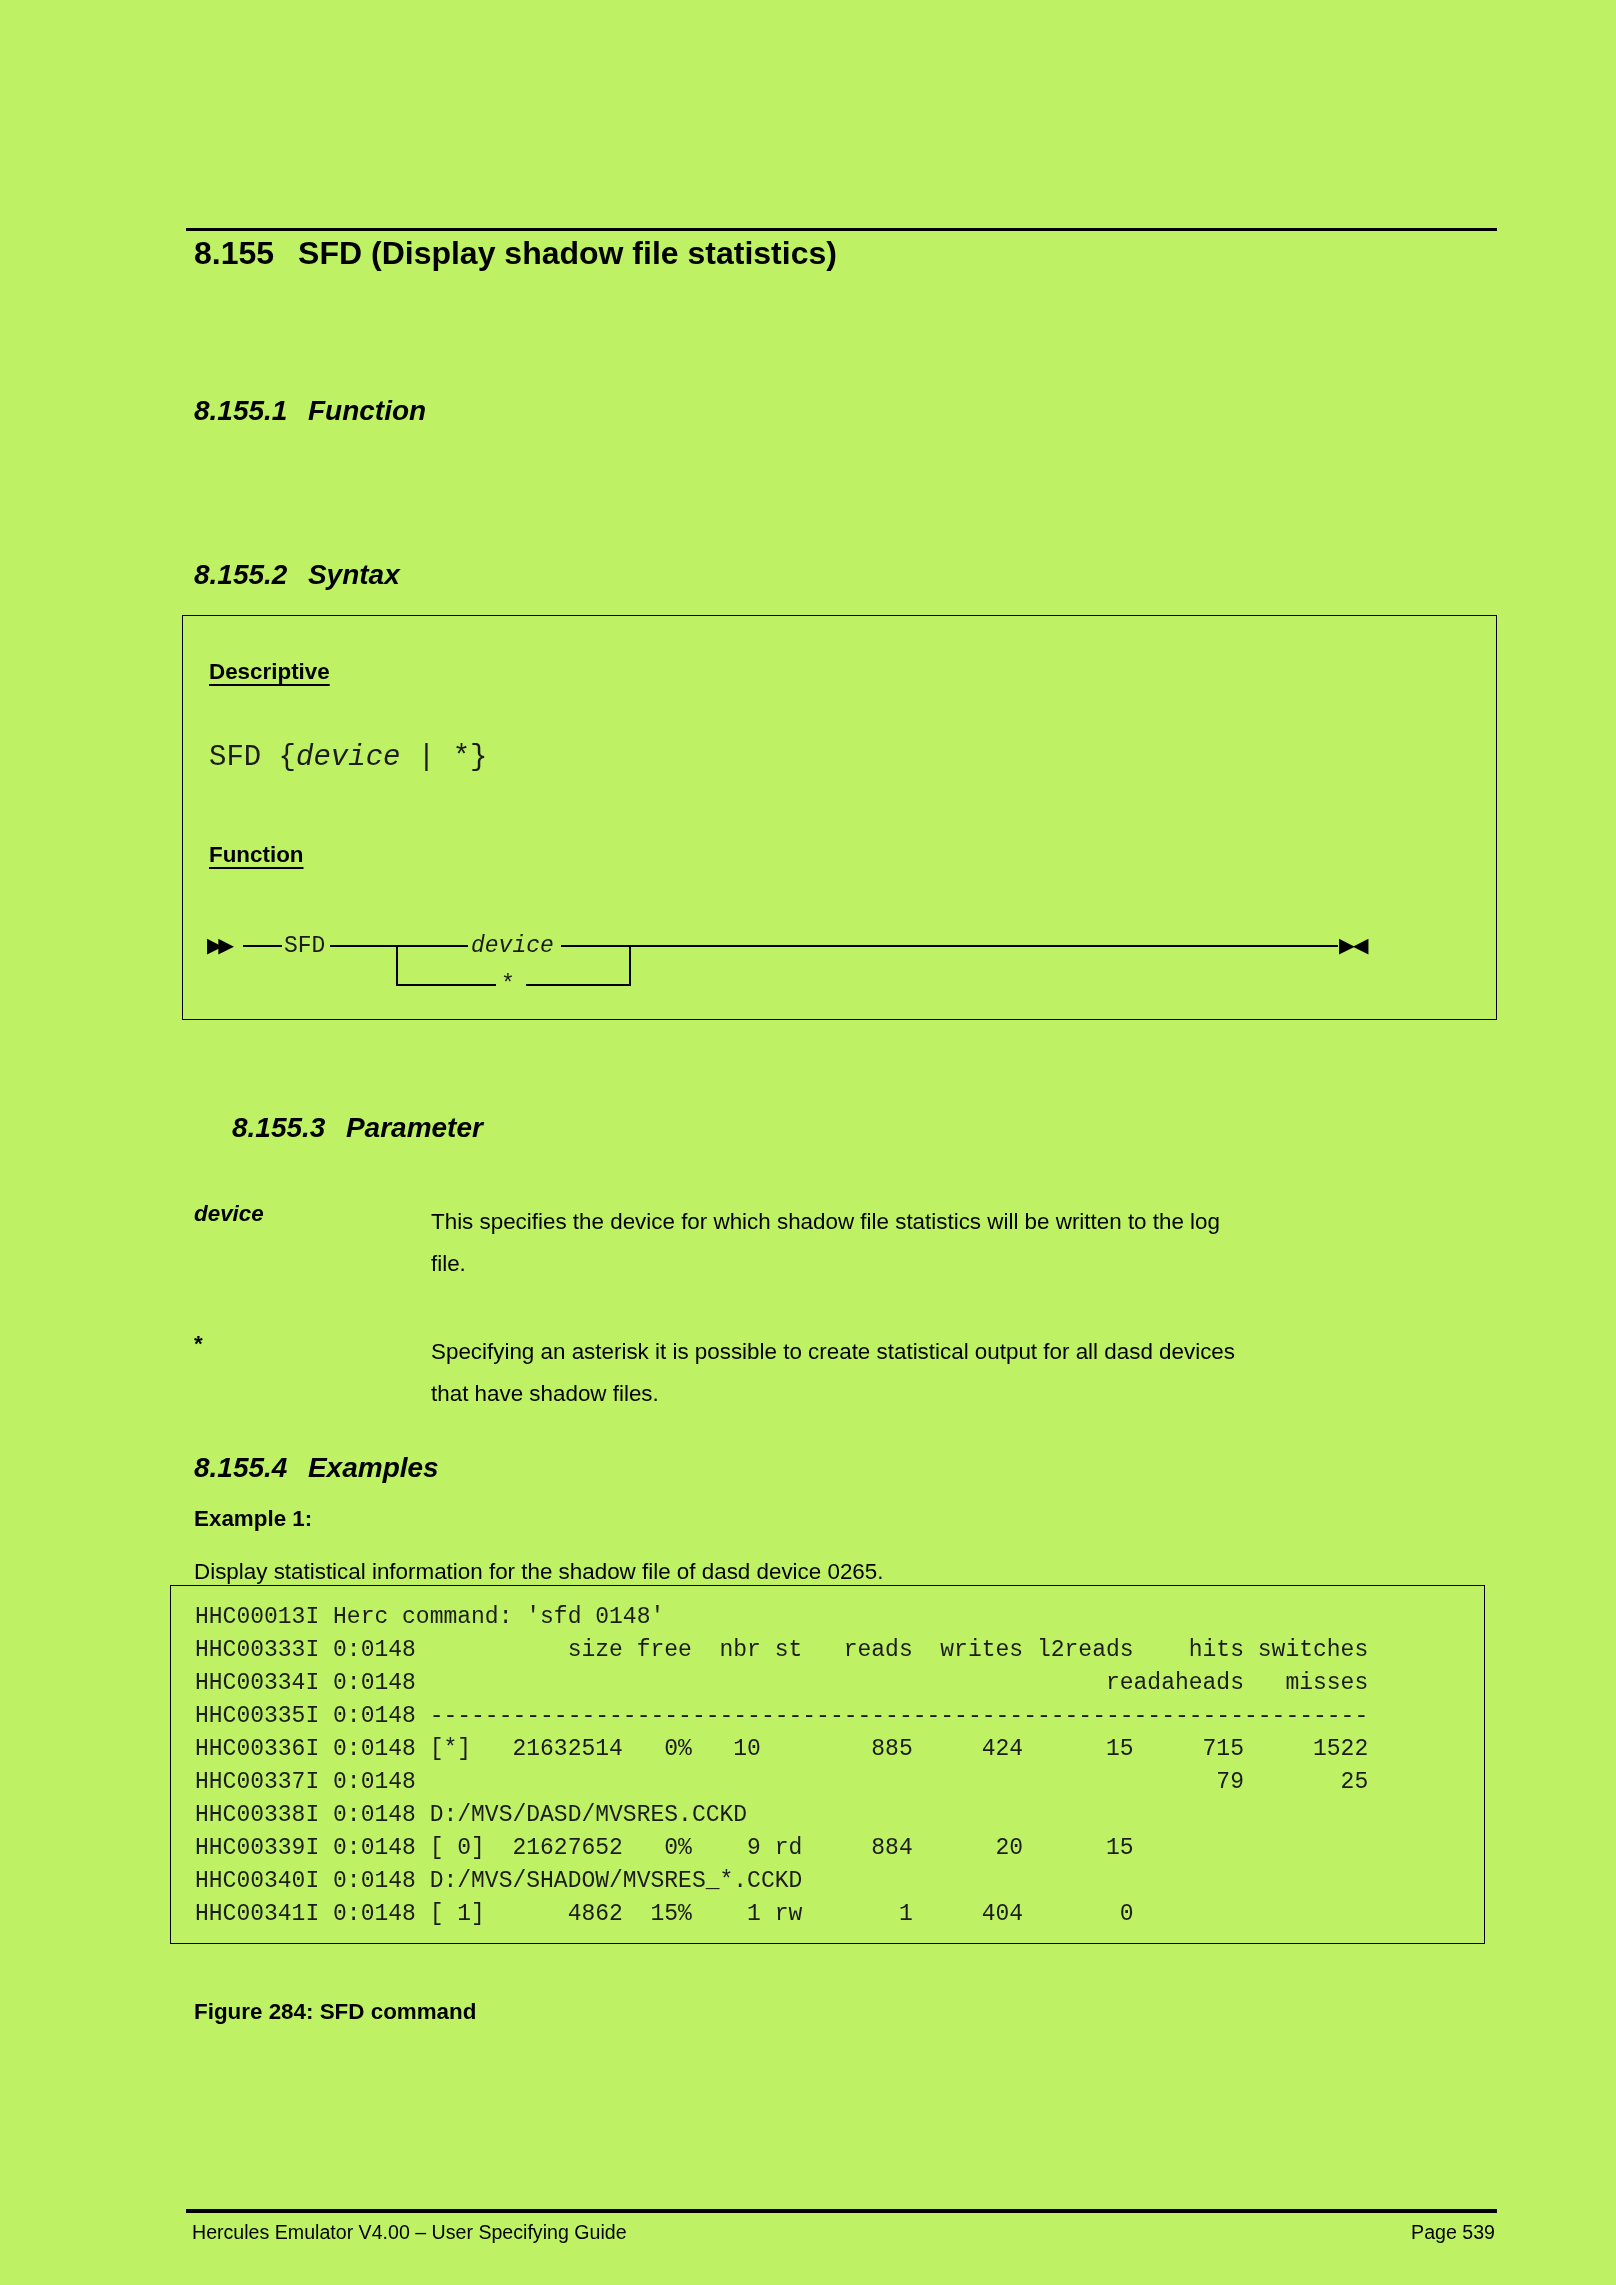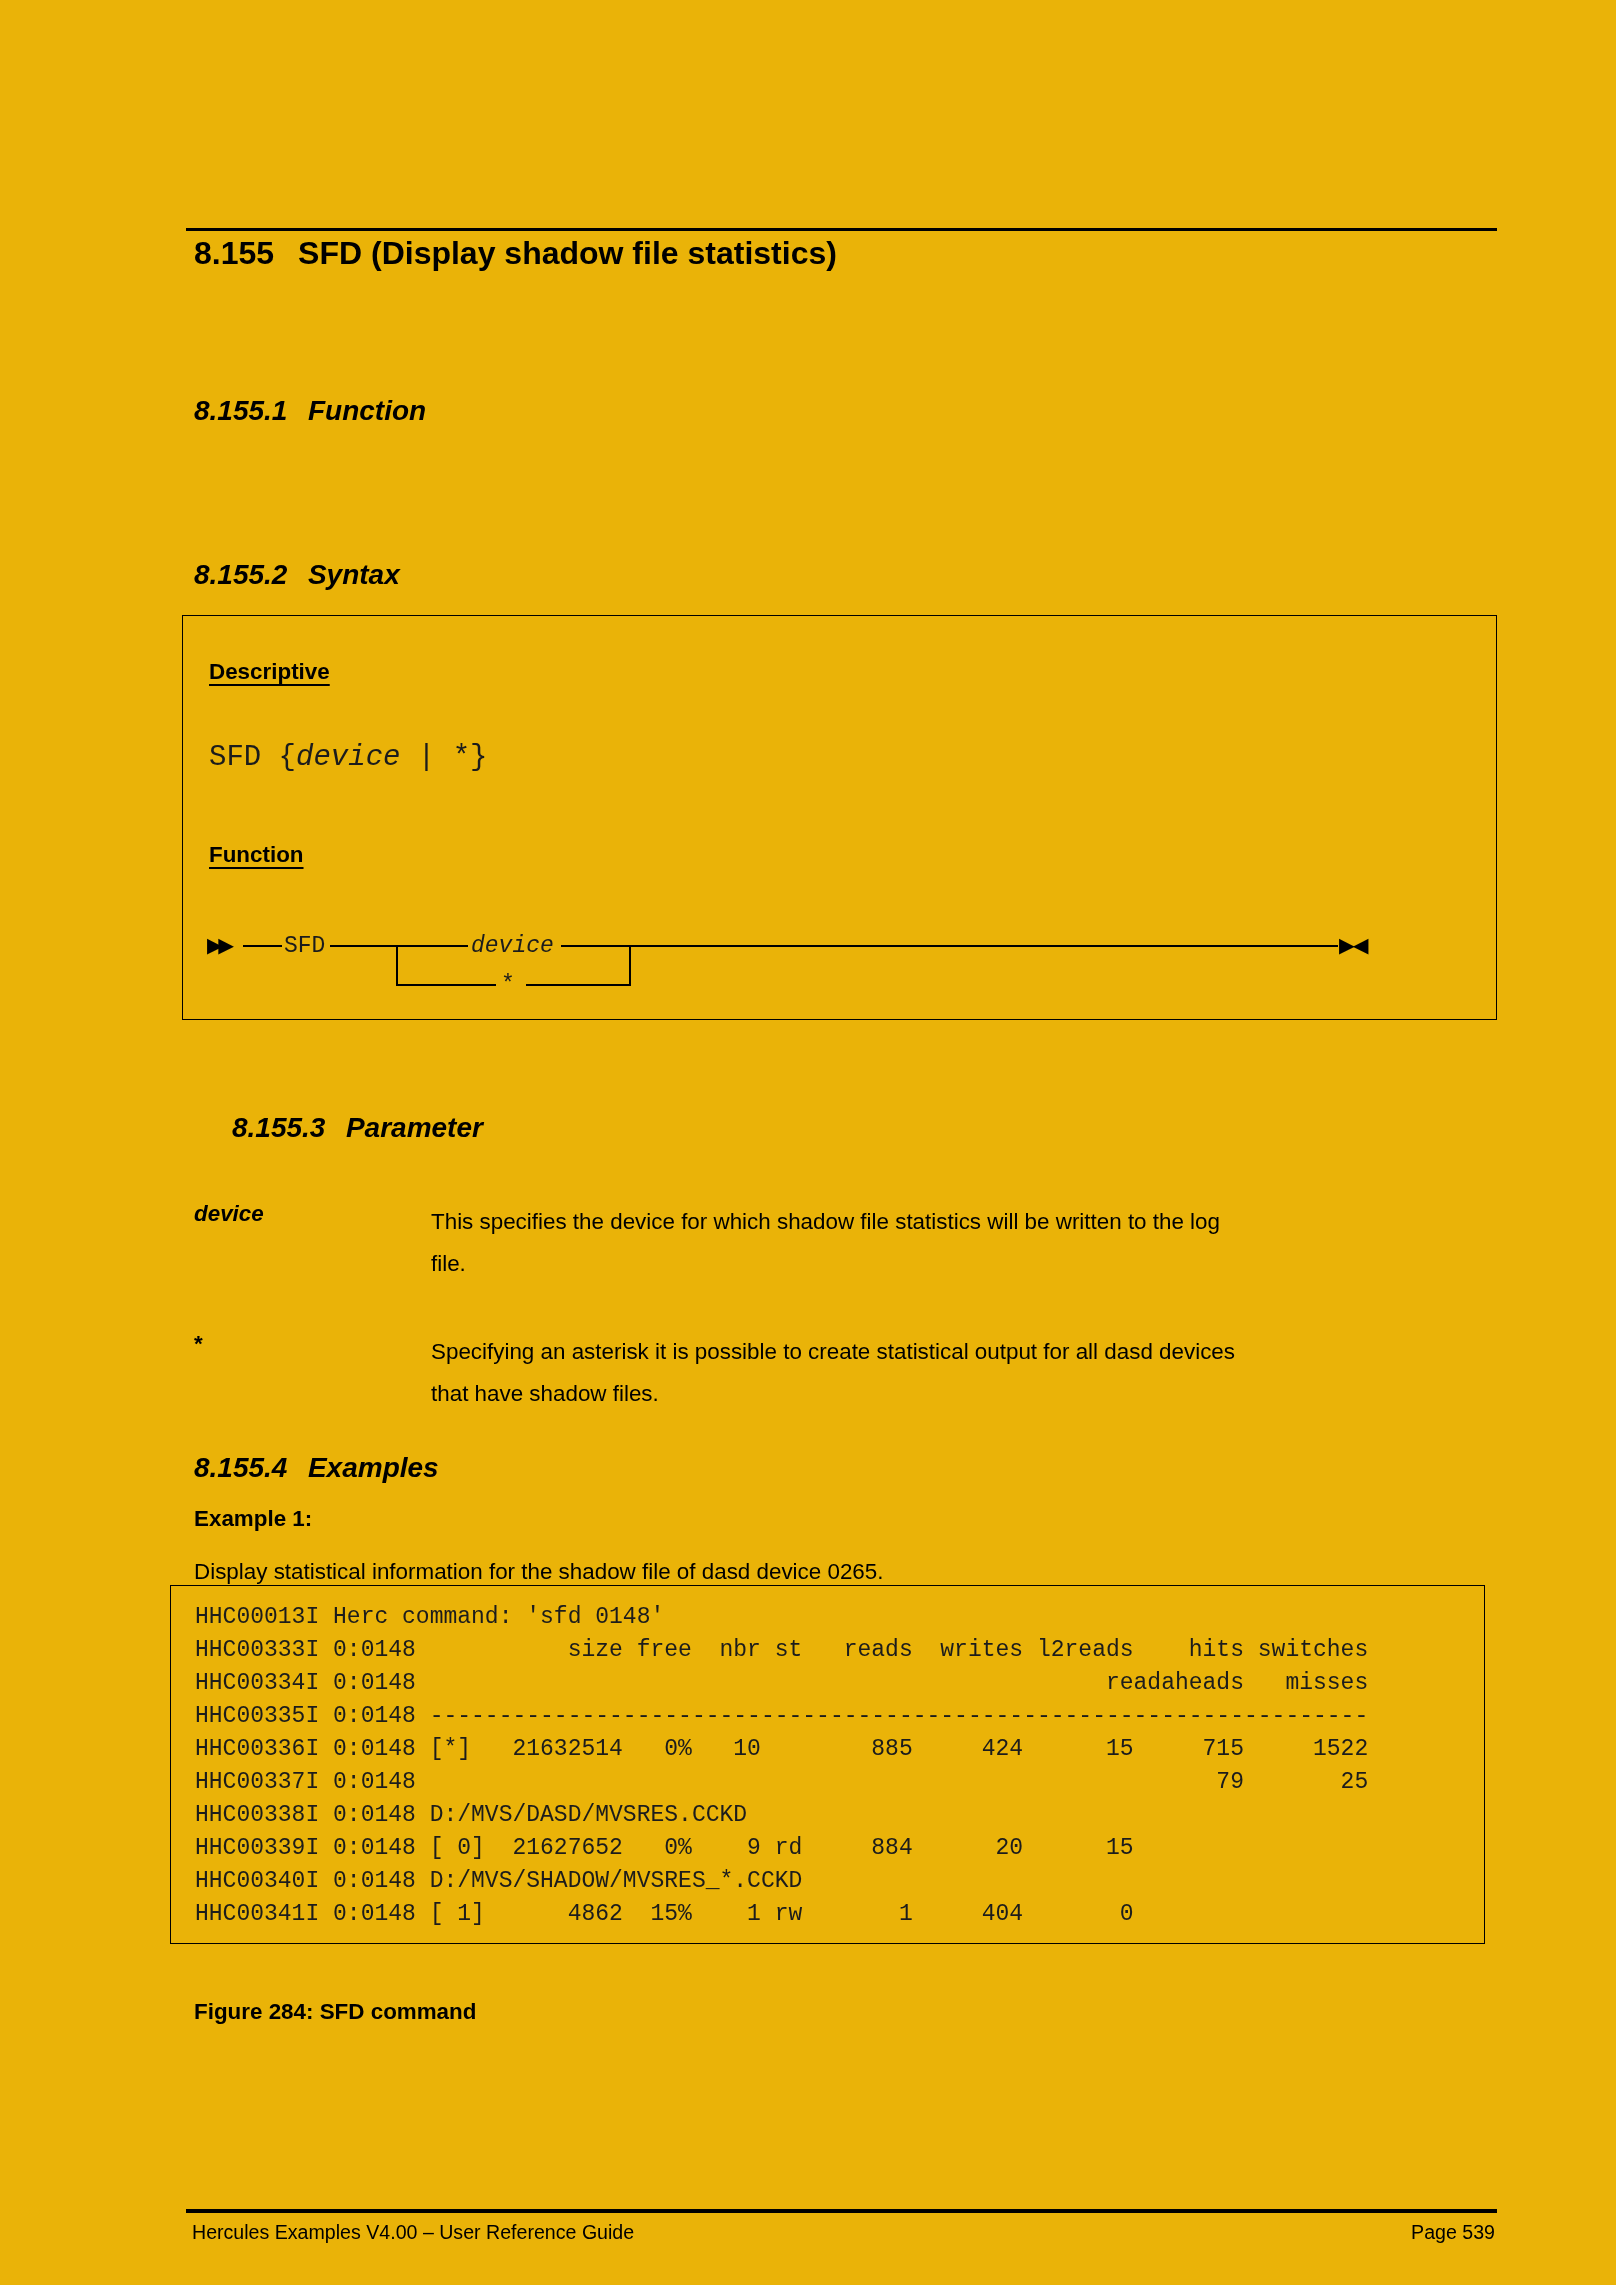--- a/index.html
+++ b/index.html
@@ -1,19 +1,19 @@
 <!DOCTYPE html>
 <html style="font-size:15px"><head>
 <meta charset="utf-8">
 <style>
   html,body { margin:0; padding:0; background:#e8e8e8; }
   .page {
     position:relative;
     width:1616px; height:2286px;
-    background:#eab308;
+    background:#bef264;
     font-family:"Liberation Sans", sans-serif;
     color:#000;
     overflow:hidden;
   }
   .rule { position:absolute; background:#000; }
   .rule-top { left:186px; top:228px; width:1311px; height:2.8px; }
   .rule-footer { left:186px; top:2209px; width:1311px; height:3.7px; }
 
   .h1 { position:absolute; left:194px; top:235px; font-size:32px; font-weight:bold; white-space:nowrap; }
   .h1 .num { margin-right:24px; }
@@ -150,17 +150,17 @@
 HHC00337I 0:0148                                                          79       25
 HHC00338I 0:0148 D:/MVS/DASD/MVSRES.CCKD
 HHC00339I 0:0148 [ 0]  21627652   0%    9 rd     884      20      15
 HHC00340I 0:0148 D:/MVS/SHADOW/MVSRES_*.CCKD
 HHC00341I 0:0148 [ 1]      4862  15%    1 rw       1     404       0</pre>
   </div>
 
   <div class="figure-caption">Figure 284: SFD command</div>
 
   <div class="rule rule-footer"></div>
-  <div class="footer-left">Hercules Examples V4.00 – User Reference Guide</div>
+  <div class="footer-left">Hercules Emulator V4.00 – User Specifying Guide</div>
   <div class="footer-right">Page 539</div>
 
 </div>
 
 
 </body></html>

